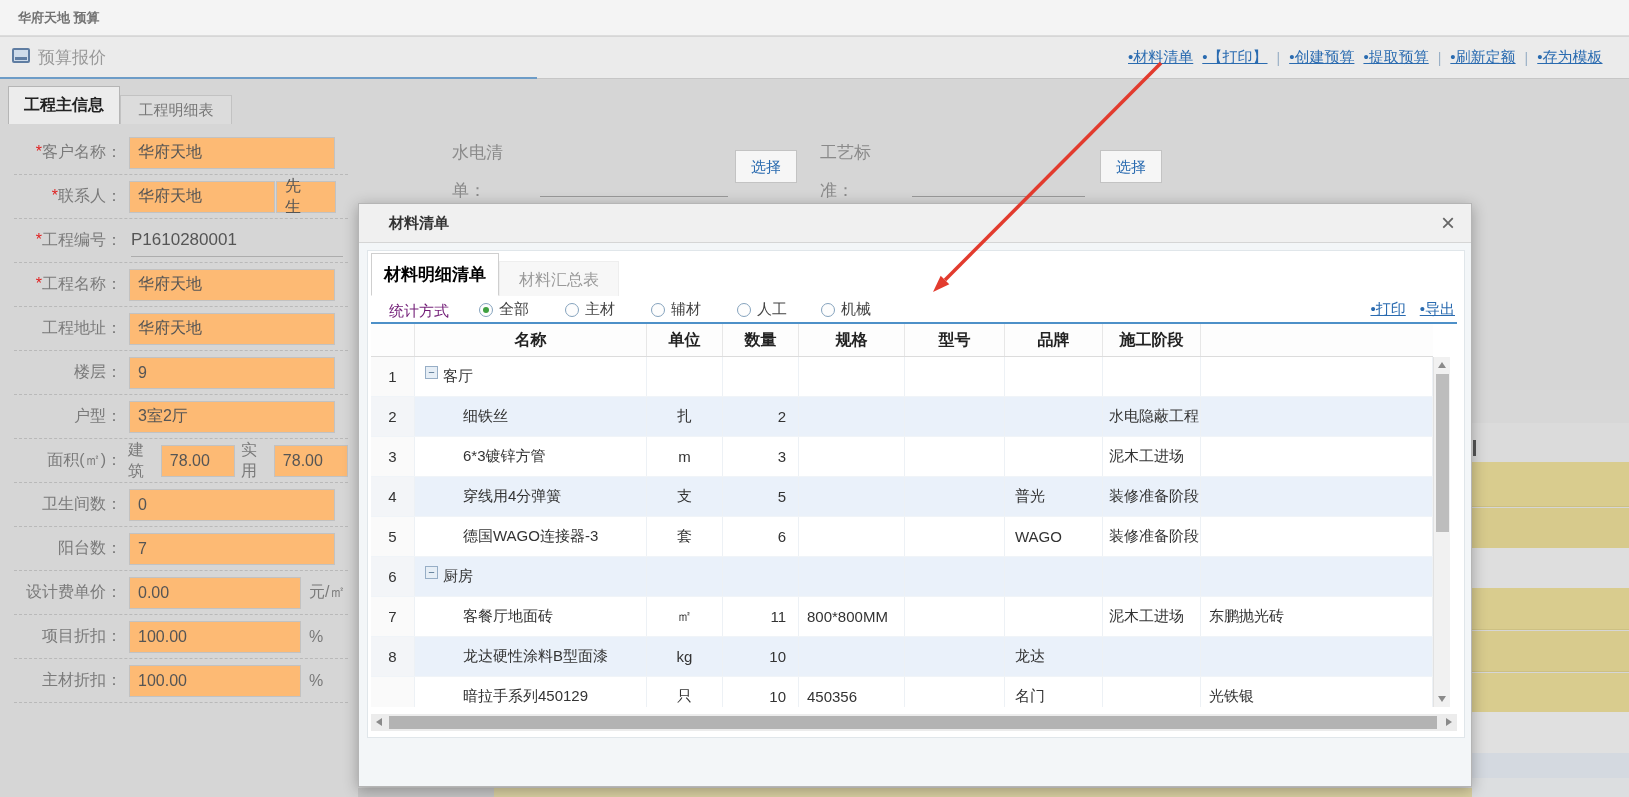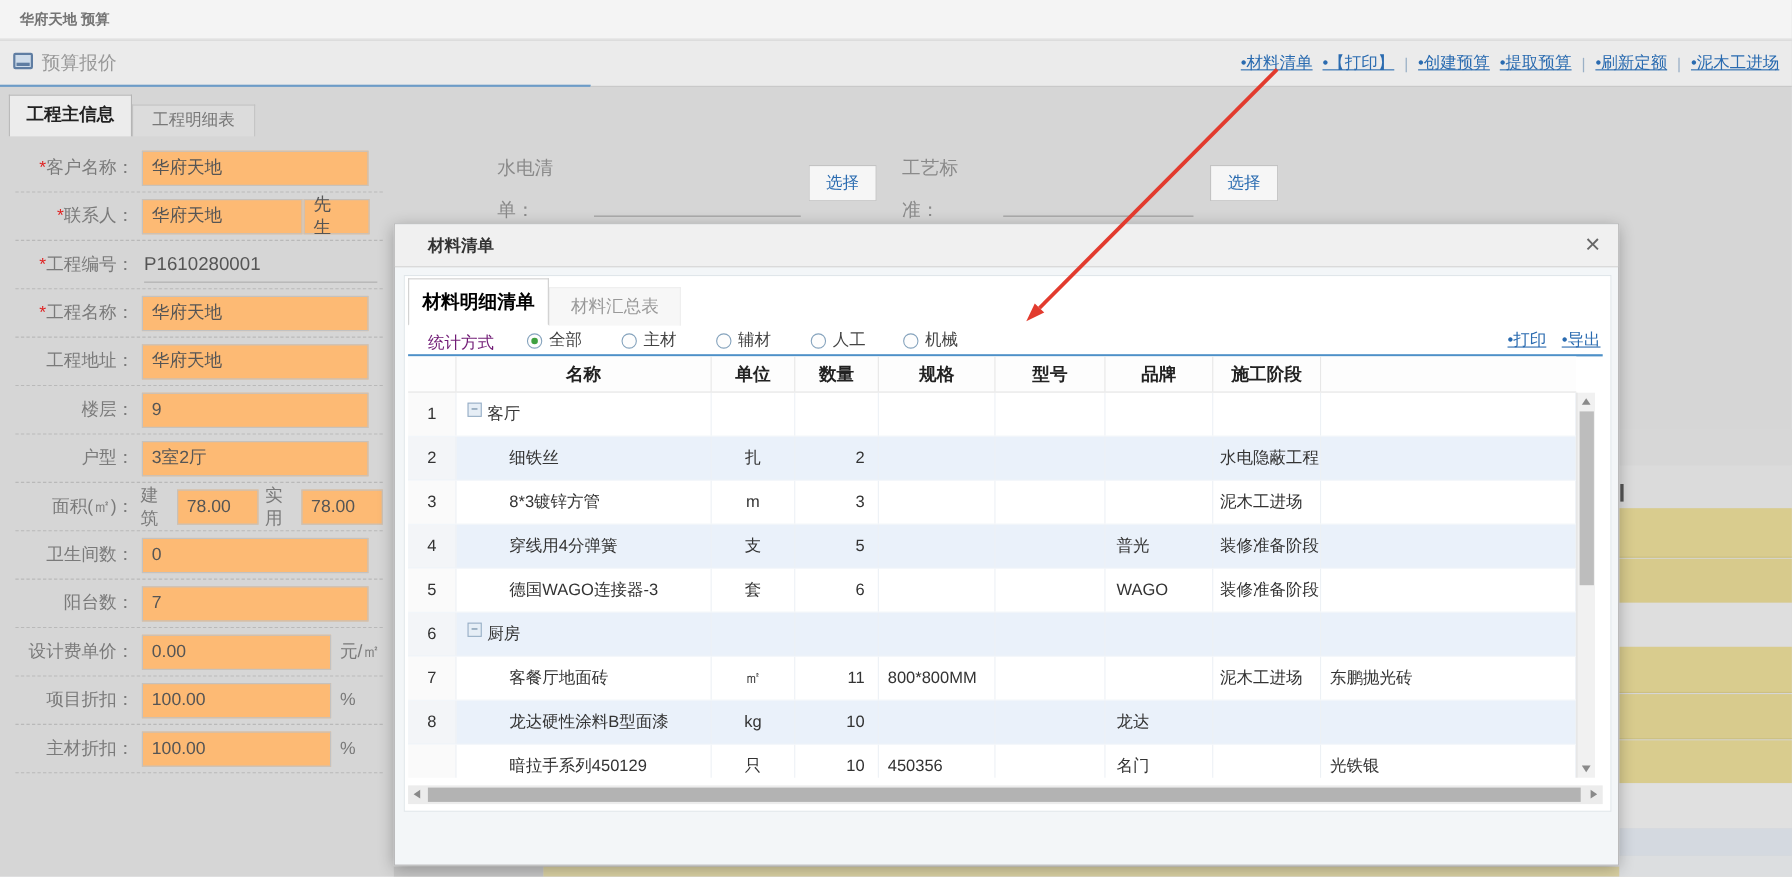--- a/index.html
+++ b/index.html
@@ -108,21 +108,21 @@
   <span class="ptitle">预算报价</span>
   <div class="hlinks">
     <span class="hlink">•材料清单</span>
     <span class="hlink">•【打印】</span>
     <span class="hsep">|</span>
     <span class="hlink">•创建预算</span>
     <span class="hlink">•提取预算</span>
     <span class="hsep">|</span>
     <span class="hlink">•刷新定额</span>
     <span class="hsep">|</span>
-    <span class="hlink">•泥木工进场</span>
+    <span class="hlink">•存为模板</span>
   </div>
 </div>
 <div class="blueline"></div>
 <div class="grayline"></div>
 
 <div class="mtab-active">工程主信息</div>
 <div class="mtab-inactive">工程明细表</div>
 
 <div class="frow" style="top:131px">
   <span class="flabel"><span class="req">*</span><span>客户名称：</span></span>
@@ -275,21 +275,21 @@
       <div class="c cunit">扎</div>
       <div class="c cqty">2</div>
       <div class="c cspec"></div>
       <div class="c cmodel"></div>
       <div class="c cbrand"></div>
       <div class="c cstage">水电隐蔽工程</div>
       <div class="c cnote"></div>
     </div>
     <div class="trow">
       <div class="c cnum">3</div>
-      <div class="c cname">8*3镀锌方管</div>
+      <div class="c cname">6*3镀锌方管</div>
       <div class="c cunit">m</div>
       <div class="c cqty">3</div>
       <div class="c cspec"></div>
       <div class="c cmodel"></div>
       <div class="c cbrand"></div>
       <div class="c cstage">泥木工进场</div>
       <div class="c cnote"></div>
     </div>
     <div class="trow alt">
       <div class="c cnum">4</div>

